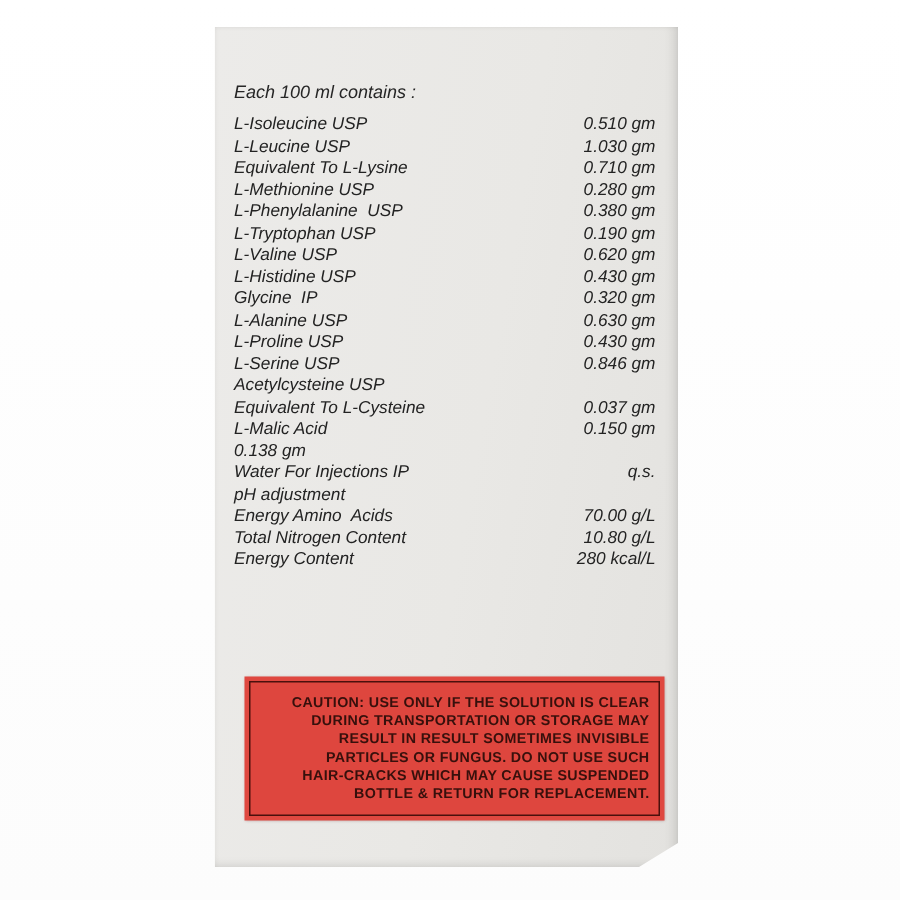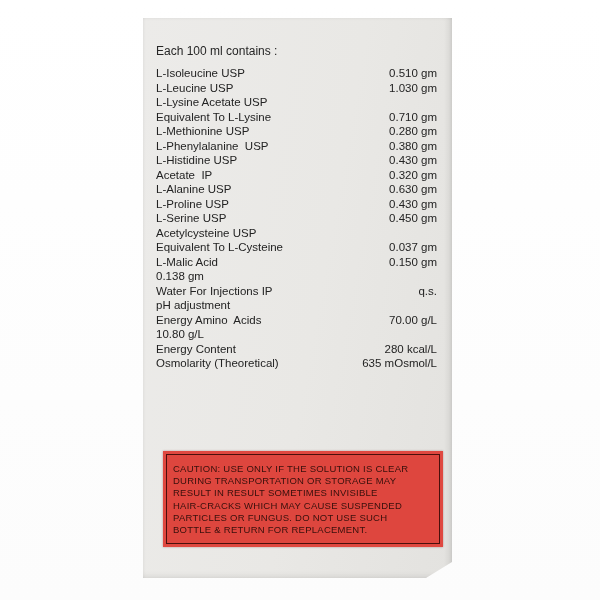--- a/index.html
+++ b/index.html
@@ -27,22 +27,23 @@
     background: linear-gradient(100deg, #ecebe9 0%, #e9e8e5 55%, #e3e2df 100%);
     box-shadow: inset -7px 0 9px -7px rgba(0,0,0,0.20),
                 inset 0 -5px 7px -5px rgba(0,0,0,0.14),
                 inset 2px 2px 4px -3px rgba(0,0,0,0.10);
     clip-path: polygon(0 0, 100% 0, 100% calc(100% - 16px), calc(100% - 26px) 100%, 0 100%);
   }
   .content {
     position: absolute;
     left: 13px;
     right: 15px;
-    top: 26px;
+    top: 36px;
     color: #2d2d2d;
+    font-style: italic;
   }
   .intro {
     font-size: 12px;
     line-height: 15px;
     margin-bottom: 7px;
     white-space: pre;
     color: #262626;
   }
   .rows { width: 100%; }
   .row {
@@ -73,24 +74,24 @@
     height: 100%;
     border: 1.5px solid #4a100c;
     background: #de463e;
     padding: 3px 6px 2px 6px;
     display: flex;
     flex-direction: column;
     justify-content: center;
   }
   .cline {
     font-size: 9.5px;
-    font-weight: normal;
+    font-weight: bold;
     line-height: 12.3px;
     letter-spacing: 0.25px;
-    text-align: left;
+    text-align: right;
     color: #37100c;
     white-space: pre;
   }
 </style>
 </head>
 <body>
 
 <div class="stage">
   <div class="card">
     <div class="content">
@@ -100,54 +101,58 @@
       <div class="rows">
         <div class="row">
           <span class="lbl">L-Isoleucine USP</span>
           <span class="val">0.510 gm</span>
         </div>
         <div class="row">
           <span class="lbl">L-Leucine USP</span>
           <span class="val">1.030 gm</span>
         </div>
         <div class="row">
-          <span class="lbl">L-Lysine Acetate USP</span>
-          <span class="val"></span>
-        </div>
-        <div class="row">
           <span class="lbl">Equivalent To L-Lysine</span>
           <span class="val">0.710 gm</span>
         </div>
         <div class="row">
           <span class="lbl">L-Methionine USP</span>
           <span class="val">0.280 gm</span>
         </div>
         <div class="row">
           <span class="lbl">L-Phenylalanine  USP</span>
           <span class="val">0.380 gm</span>
         </div>
         <div class="row">
+          <span class="lbl">L-Tryptophan USP</span>
+          <span class="val">0.190 gm</span>
+        </div>
+        <div class="row">
+          <span class="lbl">L-Valine USP</span>
+          <span class="val">0.620 gm</span>
+        </div>
+        <div class="row">
           <span class="lbl">L-Histidine USP</span>
           <span class="val">0.430 gm</span>
         </div>
         <div class="row">
-          <span class="lbl">Acetate  IP</span>
+          <span class="lbl">Glycine  IP</span>
           <span class="val">0.320 gm</span>
         </div>
         <div class="row">
           <span class="lbl">L-Alanine USP</span>
           <span class="val">0.630 gm</span>
         </div>
         <div class="row">
           <span class="lbl">L-Proline USP</span>
           <span class="val">0.430 gm</span>
         </div>
         <div class="row">
           <span class="lbl">L-Serine USP</span>
-          <span class="val">0.450 gm</span>
+          <span class="val">0.846 gm</span>
         </div>
         <div class="row">
           <span class="lbl">Acetylcysteine USP</span>
           <span class="val"></span>
         </div>
         <div class="row">
           <span class="lbl">Equivalent To L-Cysteine</span>
           <span class="val">0.037 gm</span>
         </div>
         <div class="row">
@@ -163,37 +168,34 @@
         </div>
         <div class="row">
           <span class="lbl">pH adjustment</span>
           <span class="val"></span>
         </div>
         <div class="row">
           <span class="lbl">Energy Amino  Acids</span>
           <span class="val">70.00 g/L</span>
         </div>
         <div class="row">
+          <span class="lbl">Total Nitrogen Content</span>
           <span class="val">10.80 g/L</span>
         </div>
         <div class="row">
           <span class="lbl">Energy Content</span>
           <span class="val">280 kcal/L</span>
-        </div>
-        <div class="row">
-          <span class="lbl">Osmolarity (Theoretical)</span>
-          <span class="val">635 mOsmol/L</span>
         </div>
       </div>
     </div>
 
     <div class="caution">
       <div class="caution-inner">
         <div class="cline">CAUTION: USE ONLY IF THE SOLUTION IS CLEAR</div>
         <div class="cline">DURING TRANSPORTATION OR STORAGE MAY</div>
         <div class="cline">RESULT IN RESULT SOMETIMES INVISIBLE</div>
+        <div class="cline">PARTICLES OR FUNGUS. DO NOT USE SUCH</div>
         <div class="cline">HAIR-CRACKS WHICH MAY CAUSE SUSPENDED</div>
-        <div class="cline">PARTICLES OR FUNGUS. DO NOT USE SUCH</div>
         <div class="cline">BOTTLE &amp; RETURN FOR REPLACEMENT.</div>
       </div>
     </div>
   </div>
 </div>
 
 </body></html>

